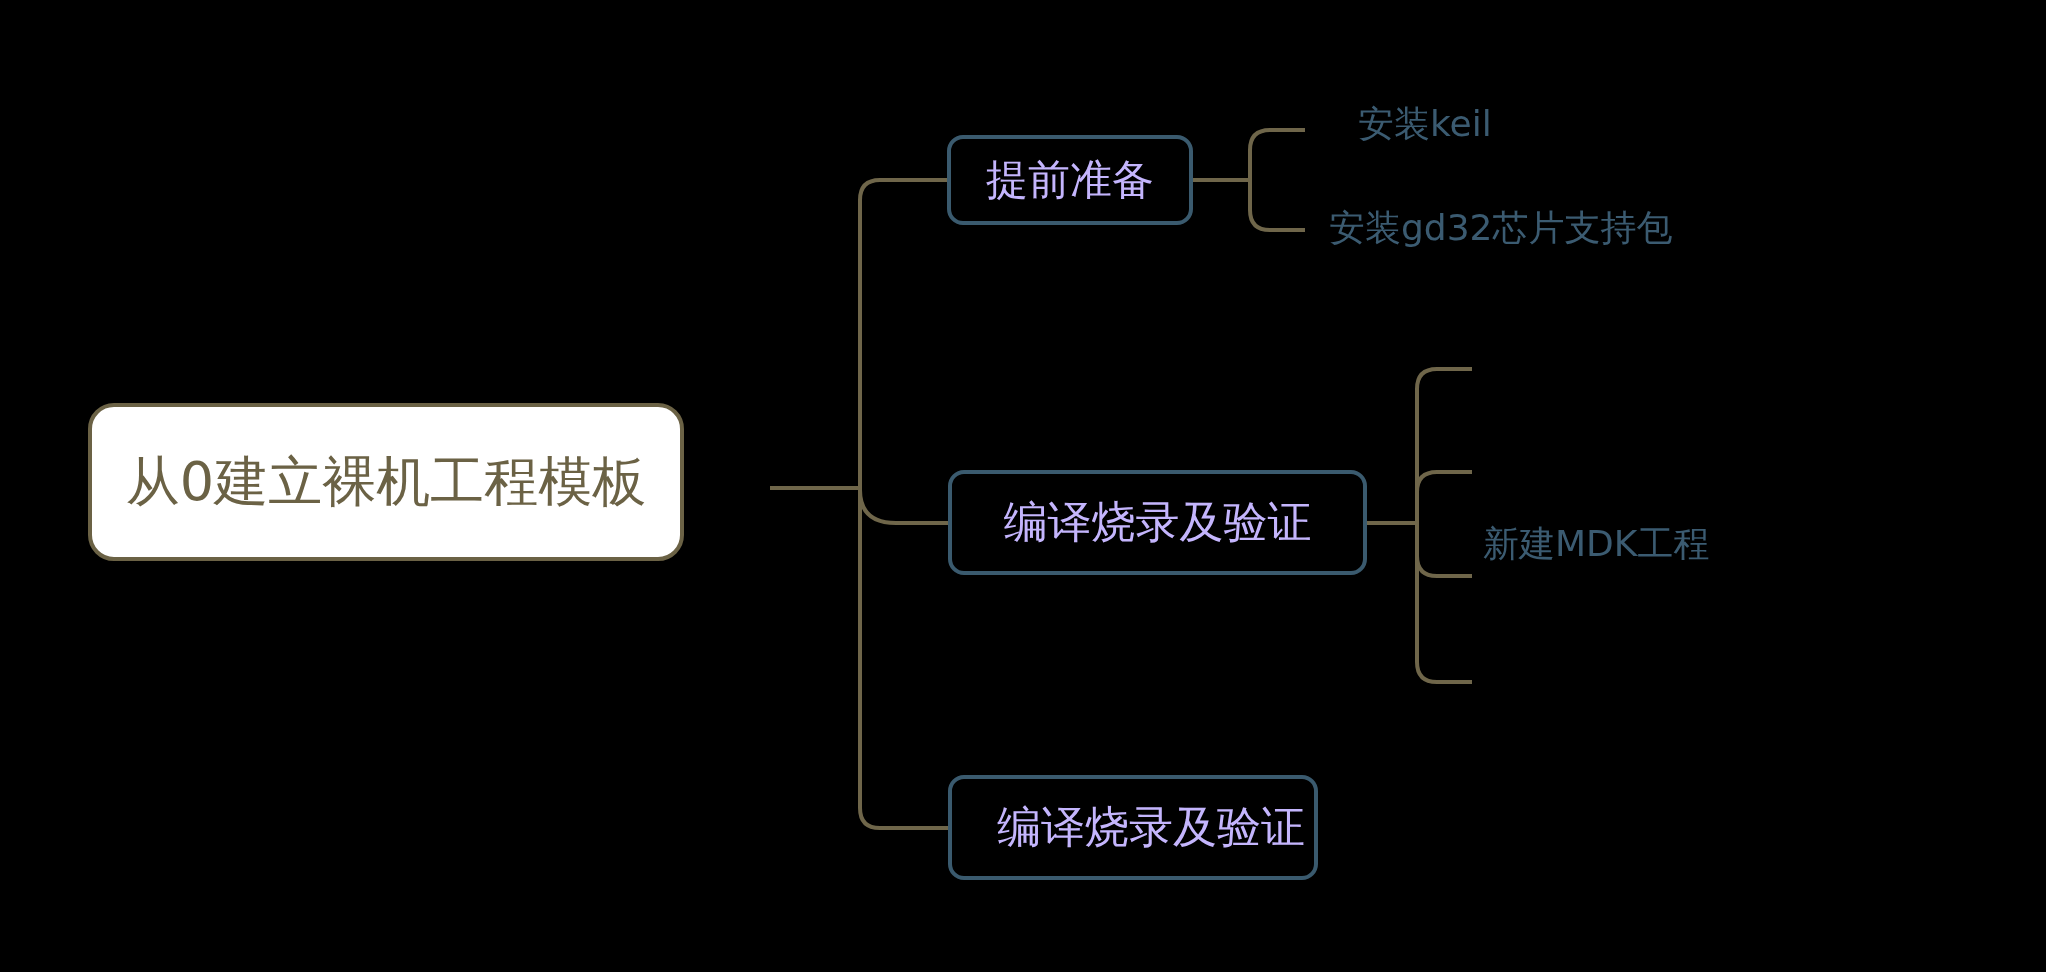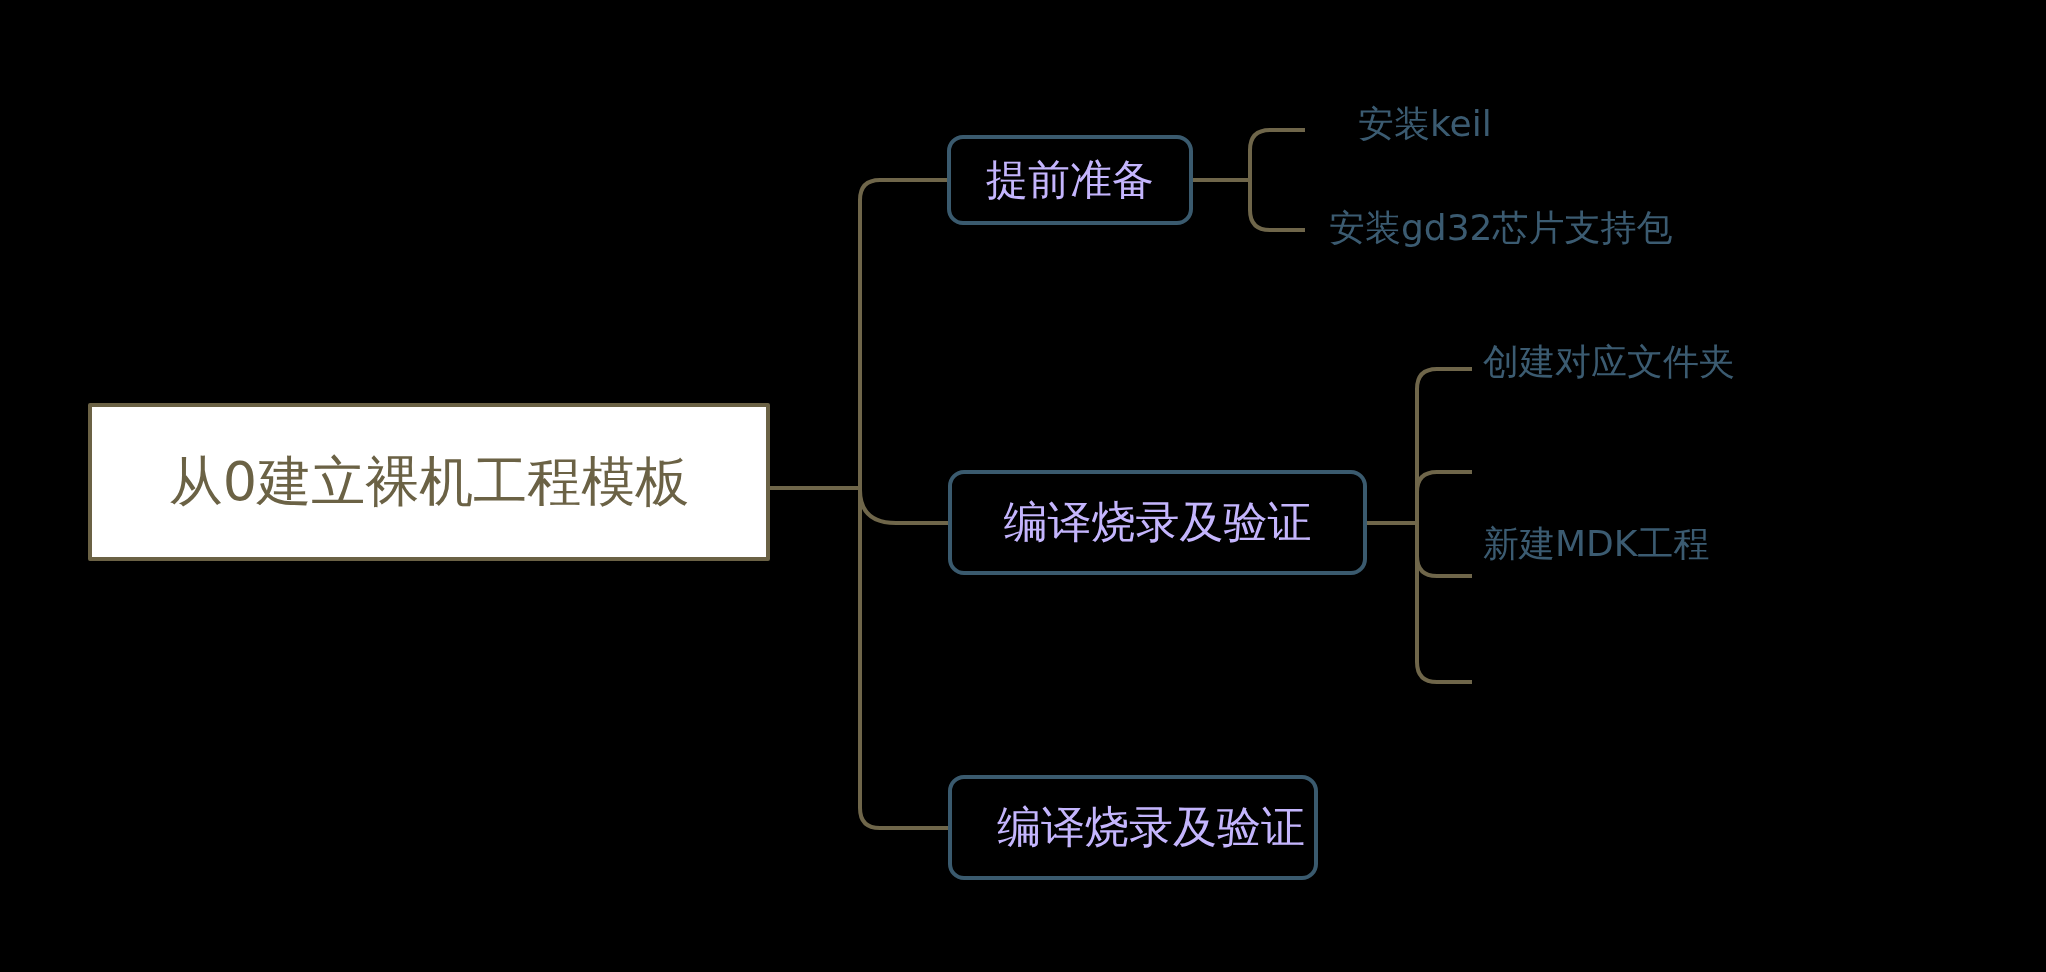--- a/index.html
+++ b/index.html
@@ -31,25 +31,25 @@
     box-sizing: border-box;
     display: flex;
     align-items: center;
     justify-content: center;
     white-space: nowrap;
     cursor: default;
   }
   .root-topic {
     left: 88px;
     top: 403px;
-    width: 682px;
+    width: 596px;
     height: 158px;
     background: #FFFFFF;
     border: 4px solid #6B6245;
-    border-radius: 2px;
+    border-radius: 26px;
     color: #6B6245;
     font-size: 54px;
     font-weight: 400;
   }
   .branch-topic {
     background: transparent;
     border: 4px solid #3A5A6E;
     border-radius: 16px;
     color: #c4b5fd;
     font-weight: 400;
@@ -123,19 +123,18 @@
   <div class="topic branch-topic branch-prepare">提前准备</div>
 
   <div class="topic branch-topic branch-template">编译烧录及验证</div>
 
   <div class="topic branch-topic branch-verify">编译烧录及验证</div>
 
   <div class="leaf-label leaf-keil">安装keil</div>
 
   <div class="leaf-label leaf-gd32pack">安装gd32芯片支持包</div>
 
-  <div class="leaf-label leaf-folders">创建对应文件夹</div>
 
 
   <div class="leaf-label leaf-mdk">新建MDK工程</div>
 
 
 </div>
 
 </body></html>

